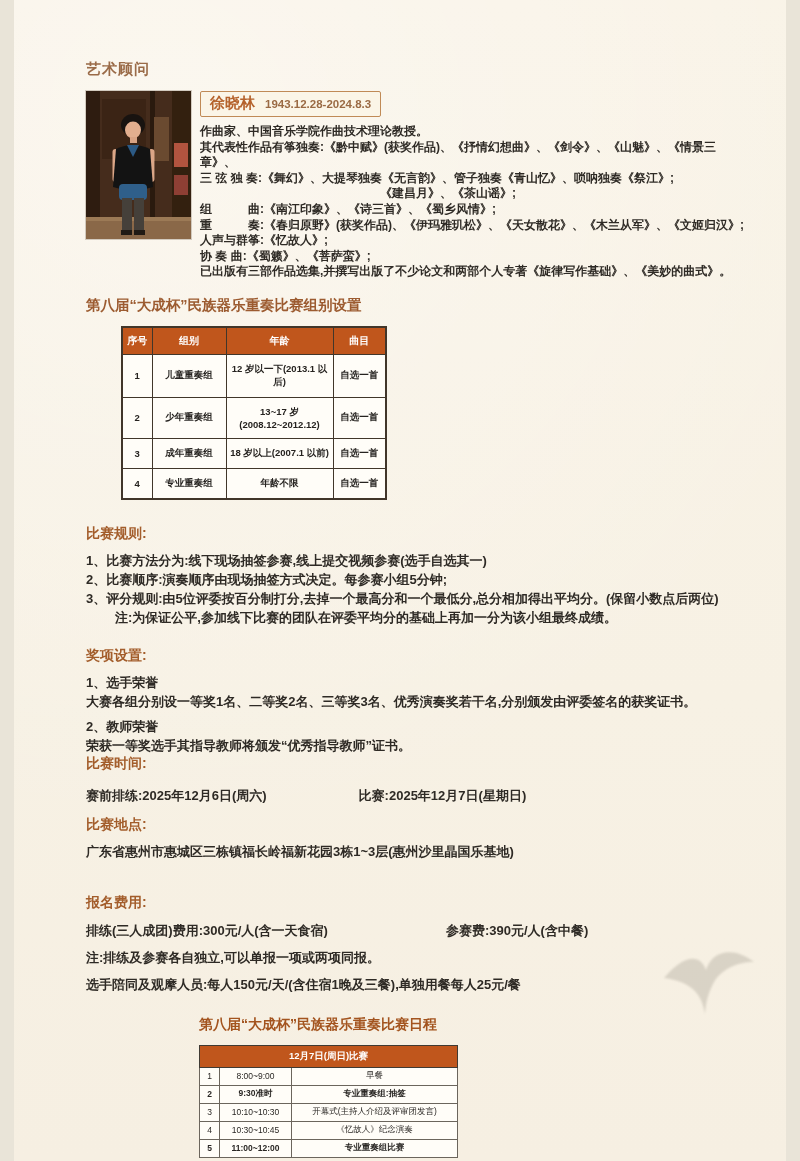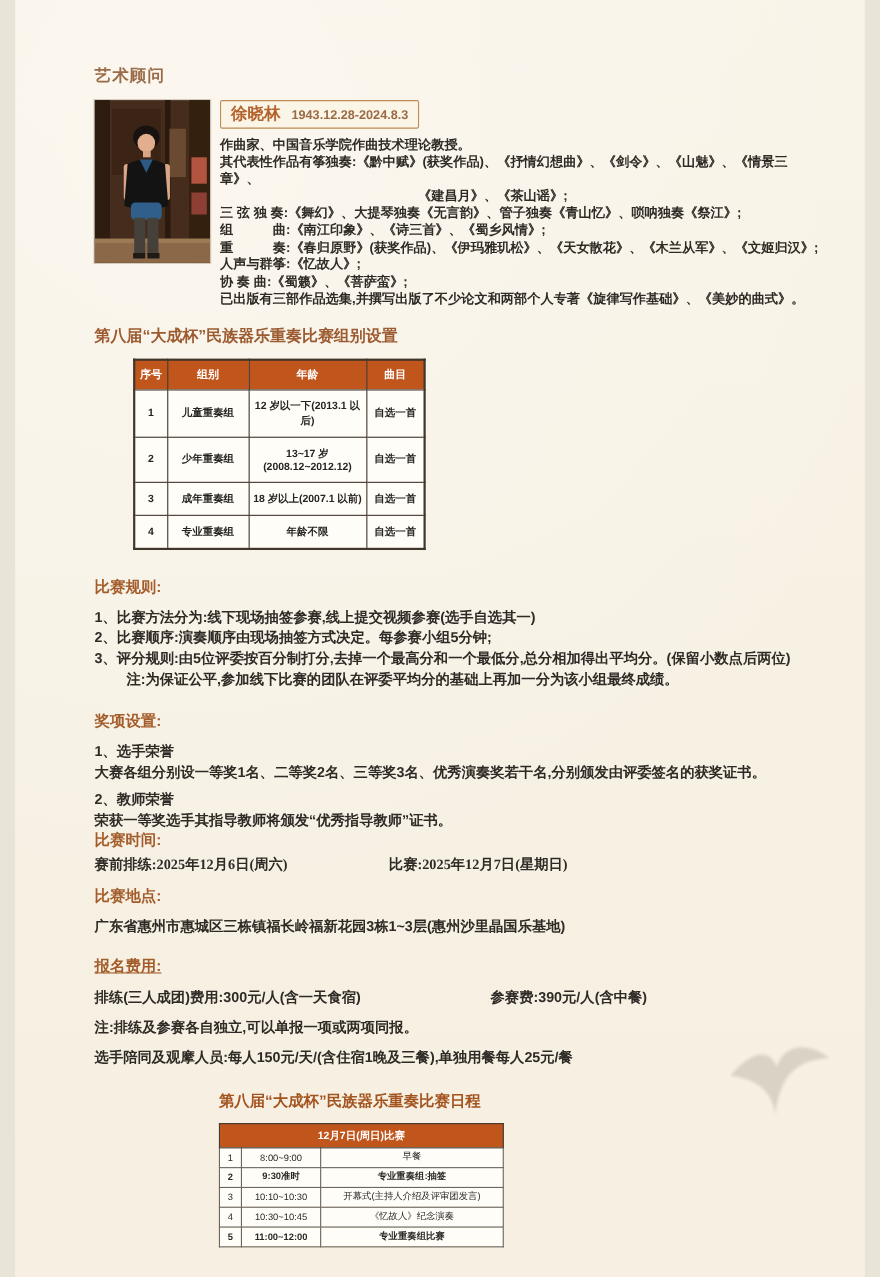--- a/index.html
+++ b/index.html
@@ -34,25 +34,25 @@
 
   .sec-heading{font-size:14px;font-weight:bold;color:#a35d2b;}
   .mt-rules{margin-top:25px;}
   .body-line{font-size:13px;font-weight:600;line-height:19px;color:#2e2a25;}
   #rules,#awards{margin-top:8px;}
   .rule-note{padding-left:29px;}
   .aw-gap{margin-top:6px;}
 
   .mt-awards{margin-top:20px;}
   .mt-time{}
-  .time-line{margin-top:3px;font-family:Liberation Serif, serif;}
+  .time-line{margin-top:13px;}
   .gap-span{margin-left:92px;}
   .mt-loc{margin-top:11px;}
   .loc-line{margin-top:8px;}
-  .mt-fees{margin-top:19px;text-decoration:underline;}
+  .mt-fees{margin-top:33px;}
   .fee-line{margin-top:10px;font-size:13px;font-weight:600;line-height:17px;}
   .fee-gap{margin-left:118px;}
 
   .schedule-wrap{margin-top:23px;margin-left:113px;width:258px;}
   .schedule-title{font-size:14px;font-weight:bold;color:#a3541f;}
   table.schedule{margin-top:11px;border-collapse:collapse;border:1px solid #3f3a33;width:258px;table-layout:fixed;}
   table.schedule th{background:#c0561c;color:#fff;font-size:9.5px;font-weight:bold;padding:4px 2px;border:1px solid #3f3a33;}
   table.schedule td{font-size:8.5px;padding:2.5px 2px;text-align:center;border:1px solid #6b655c;background:#fffdf8;color:#2a2724;overflow:hidden;white-space:nowrap;}
   table.schedule tr.bold td{font-weight:bold;}
 </style>
@@ -97,22 +97,22 @@
         </svg>
       </div>
       <div class="advisor-right">
         <div class="name-box">
           <span class="name">徐晓林</span>
           <span class="dates">1943.12.28-2024.8.3</span>
         </div>
         <div class="bio" id="bio">
             <div class="bio-line">作曲家、中国音乐学院作曲技术理论教授。</div>
             <div class="bio-line">其代表性作品有筝独奏:《黔中赋》(获奖作品)、《抒情幻想曲》、《剑令》、《山魅》、《情景三章》、</div>
+            <div class="bio-line">三 弦 独 奏:《舞幻》、大提琴独奏《无言韵》、管子独奏《青山忆》、唢呐独奏《祭江》;</div>
             <div class="bio-line indent">《建昌月》、《茶山谣》;</div>
-            <div class="bio-line">三 弦 独 奏:《舞幻》、大提琴独奏《无言韵》、管子独奏《青山忆》、唢呐独奏《祭江》;</div>
             <div class="bio-line">组　　　曲:《南江印象》、《诗三首》、《蜀乡风情》;</div>
             <div class="bio-line">重　　　奏:《春归原野》(获奖作品)、《伊玛雅玑松》、《天女散花》、《木兰从军》、《文姬归汉》;</div>
             <div class="bio-line">人声与群筝:《忆故人》;</div>
             <div class="bio-line">协 奏 曲:《蜀籁》、《菩萨蛮》;</div>
             <div class="bio-line">已出版有三部作品选集,并撰写出版了不少论文和两部个人专著《旋律写作基础》、《美妙的曲式》。</div>
           </div>
       </div>
     </div>
 
     <div class="sec-title groups-title">第八届“大成杯”民族器乐重奏比赛组别设置</div>

